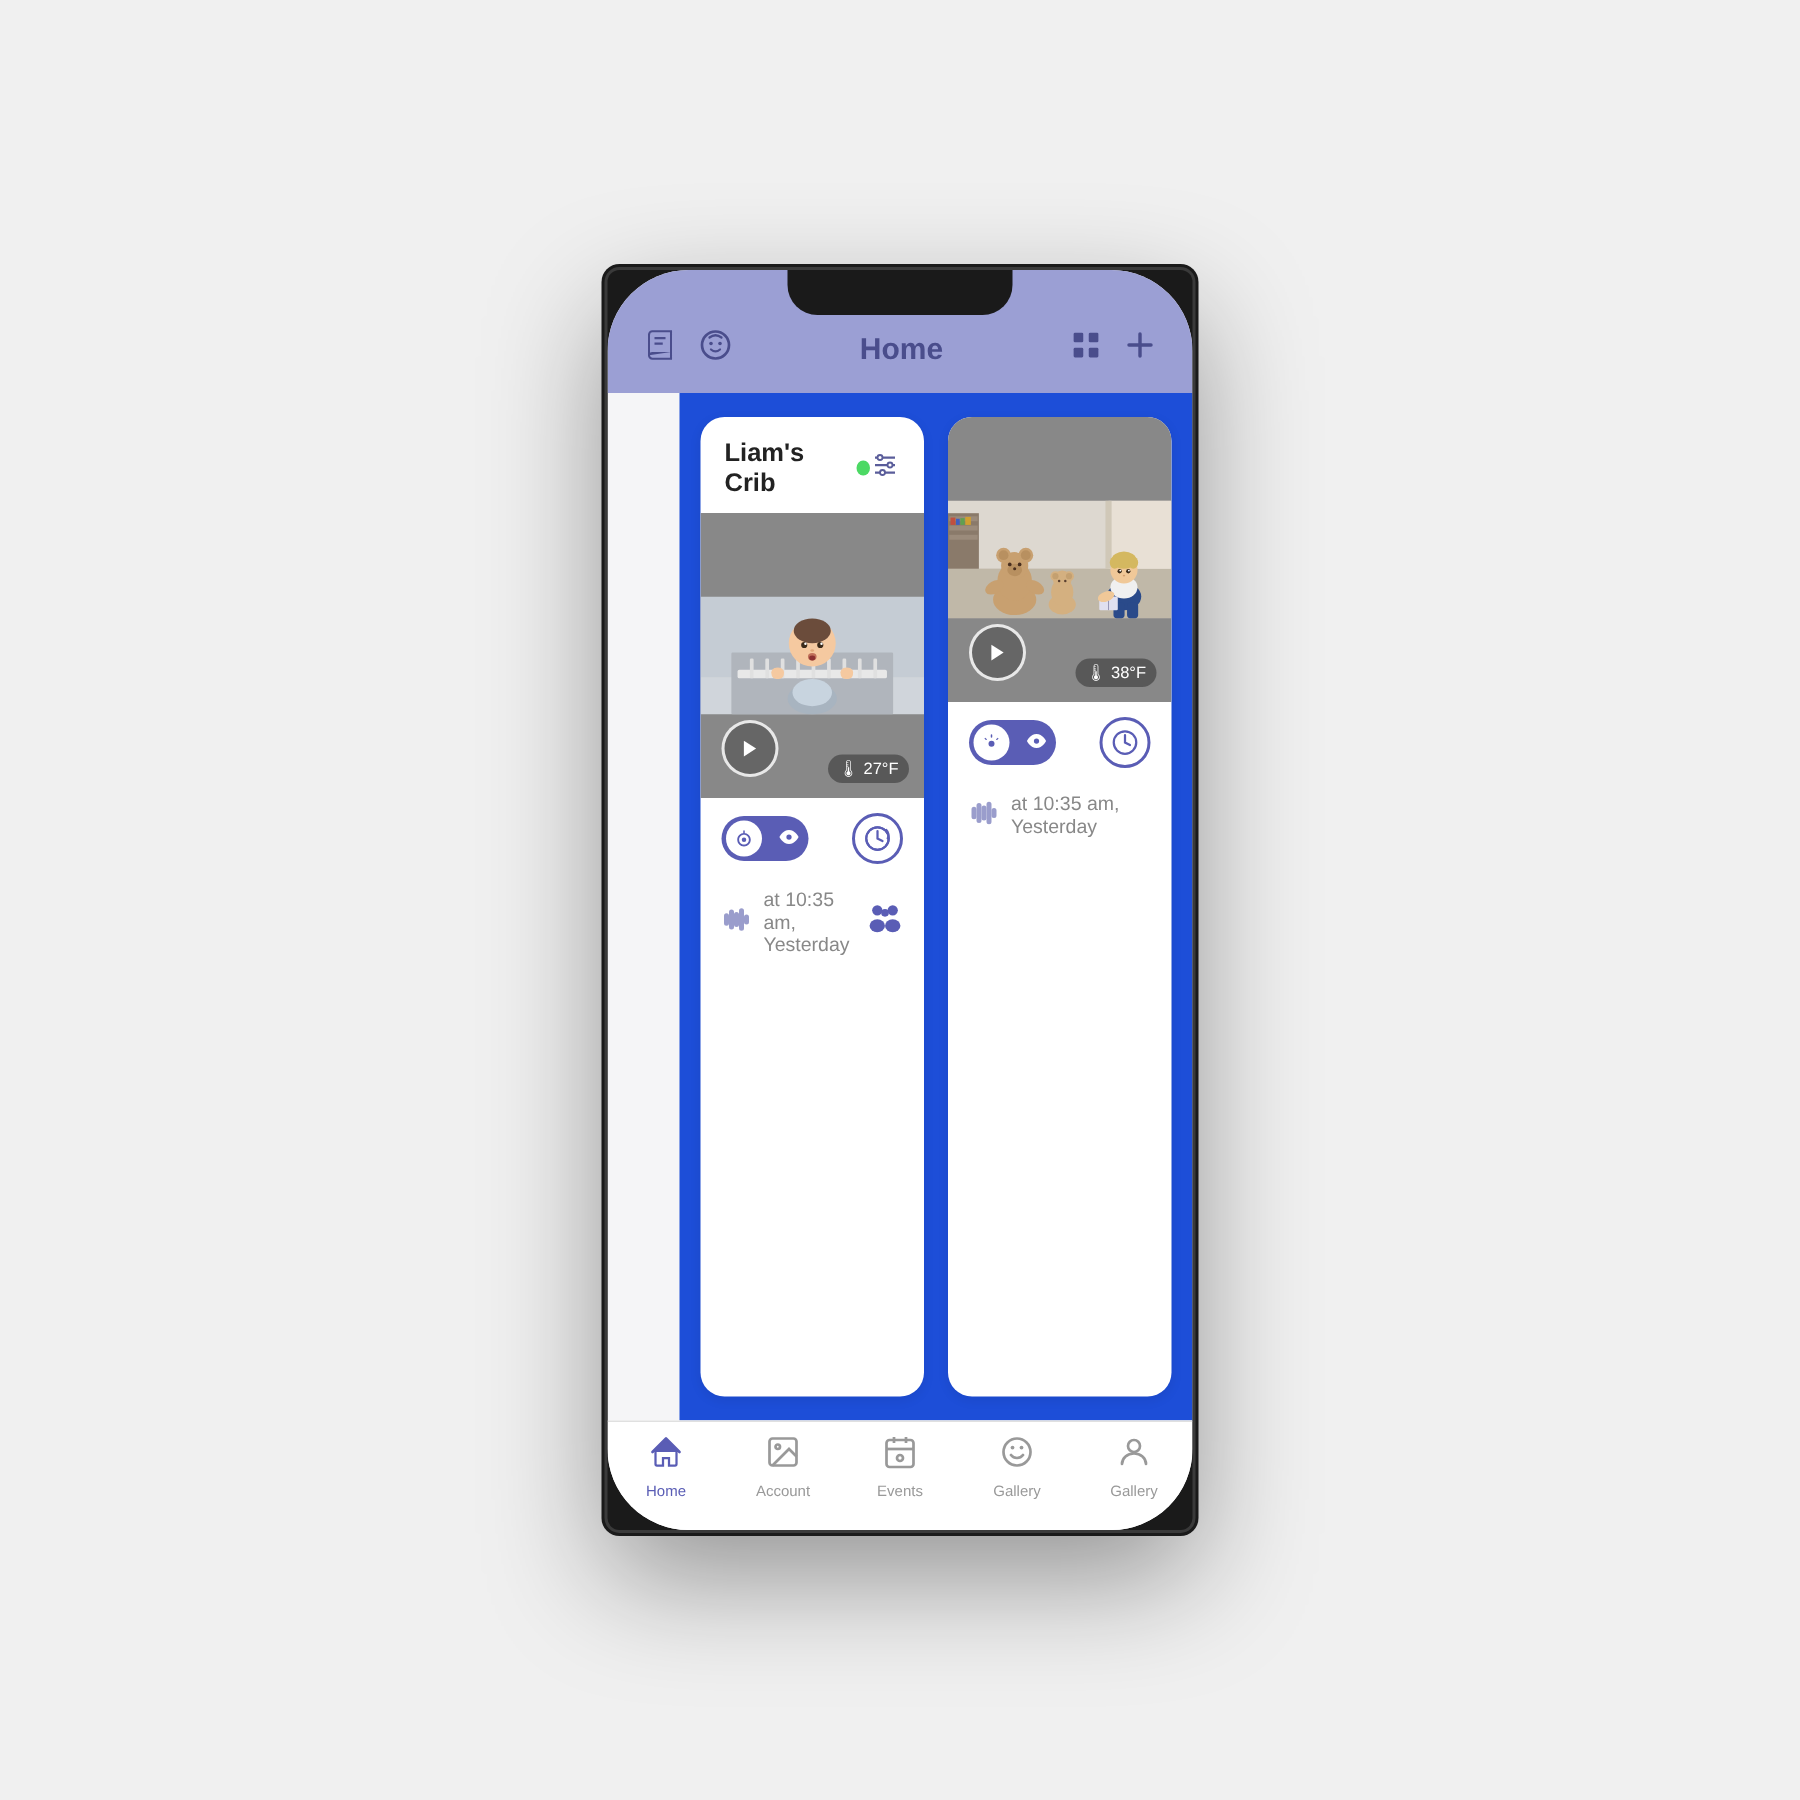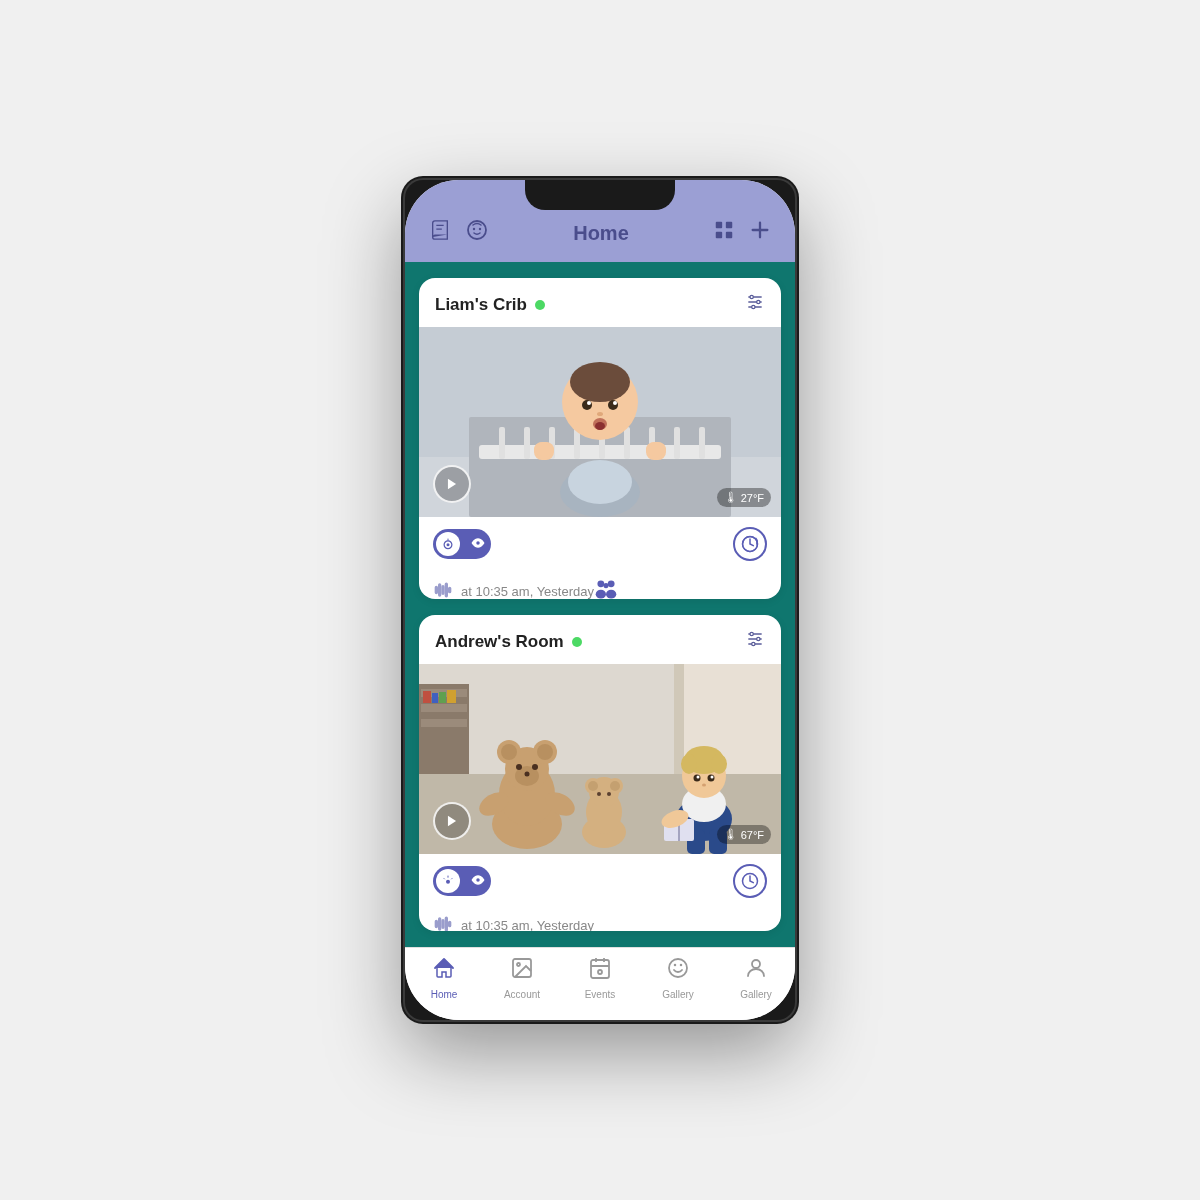--- a/index.html
+++ b/index.html
@@ -11,21 +11,21 @@
       min-height: 1200px;
       width: 1200px;
       font-family: -apple-system, BlinkMacSystemFont, 'Segoe UI', sans-serif;
     }
 
     
     .phone-shell {
       width: 390px;
       height: 840px;
       background: #1a1a1a;
-      border-radius: 18px;
+      border-radius: 8px;
       position: relative;
       box-shadow:
         0 0 0 2px #3a3a3a,
         0 0 0 4px #1a1a1a,
         0 30px 80px rgba(0,0,0,0.4);
       overflow: hidden;
     }
 
     
     .phone-shell::before {
@@ -114,23 +114,24 @@
       display: flex;
       justify-content: center;
     }
 
     
     .app-content {
       flex: 1;
       overflow-y: auto;
       padding: 16px 14px;
       display: flex;
-      flex-direction: column;
+      flex-direction: row;
       gap: 16px;
-      background: #0f766e;
+      background: #1d4ed8;
+      margin-left: 48px;
     }
 
     .app-content::-webkit-scrollbar { display: none; }
 
     
     .camera-card {
       background: white;
       border-radius: 16px;
       overflow: hidden;
       box-shadow: 0 2px 8px rgba(0,0,0,0.08);
@@ -504,36 +505,20 @@
               <circle cx="20" cy="6" r="4"></circle>
               <circle cx="14" cy="8" r="3"></circle>
               <ellipse cx="8" cy="18" rx="6" ry="5"></ellipse>
               <ellipse cx="20" cy="18" rx="6" ry="5"></ellipse>
             </svg>
           </span>
         </div>
       </div>
 
       <div class="camera-card">
-        <div class="card-header">
-          <div class="card-title-row">
-            <span class="card-title">Andrew's Room</span>
-            <span class="status-dot"></span>
-          </div>
-          <span class="settings-icon">
-            <svg width="20" height="20" viewBox="0 0 24 24" fill="none" stroke="#5a5d9a" stroke-width="1.8">
-              <line x1="4" y1="6" x2="20" y2="6"></line>
-              <line x1="4" y1="12" x2="20" y2="12"></line>
-              <line x1="4" y1="18" x2="20" y2="18"></line>
-              <circle cx="8" cy="6" r="2" fill="white" stroke="#5a5d9a" stroke-width="1.5"></circle>
-              <circle cx="16" cy="12" r="2" fill="white" stroke="#5a5d9a" stroke-width="1.5"></circle>
-              <circle cx="10" cy="18" r="2" fill="white" stroke="#5a5d9a" stroke-width="1.5"></circle>
-            </svg>
-          </span>
-        </div>
 
         <div class="video-thumb">
           <svg class="baby-crib-art" viewBox="0 0 362 190" xmlns="http://www.w3.org/2000/svg">
 
             <rect width="362" height="190" fill="#c8c0b5"></rect>
 
             <rect width="362" height="110" fill="#ddd8d0"></rect>
 
             <rect y="110" width="362" height="80" fill="#c0b8a8"></rect>
 
@@ -604,21 +589,21 @@
             <ellipse cx="256" cy="155" rx="14" ry="8" fill="#f0c898" transform="rotate(-20 256 155)"></ellipse>
           </svg>
 
           <div class="play-btn">
             <svg width="14" height="14" viewBox="0 0 24 24" fill="white">
               <polygon points="5,3 19,12 5,21"></polygon>
             </svg>
           </div>
           <div class="temp-badge">
             <span>🌡</span>
-            <span>67°F</span>
+            <span>38°F</span>
           </div>
         </div>
 
         <div class="card-controls">
           <div class="toggle-switch">
             <div class="toggle-knob">
               <svg width="12" height="12" viewBox="0 0 24 24" fill="#5a5db5">
                 <circle cx="12" cy="13.5" r="4" fill="#5a5db5"></circle>
                 <path d="M12 4.5V2" stroke="#5a5db5" stroke-width="2" stroke-linecap="round"></path>
                 <path d="M5 8l-1.5-1.5" stroke="#5a5db5" stroke-width="1.5" stroke-linecap="round"></path>

